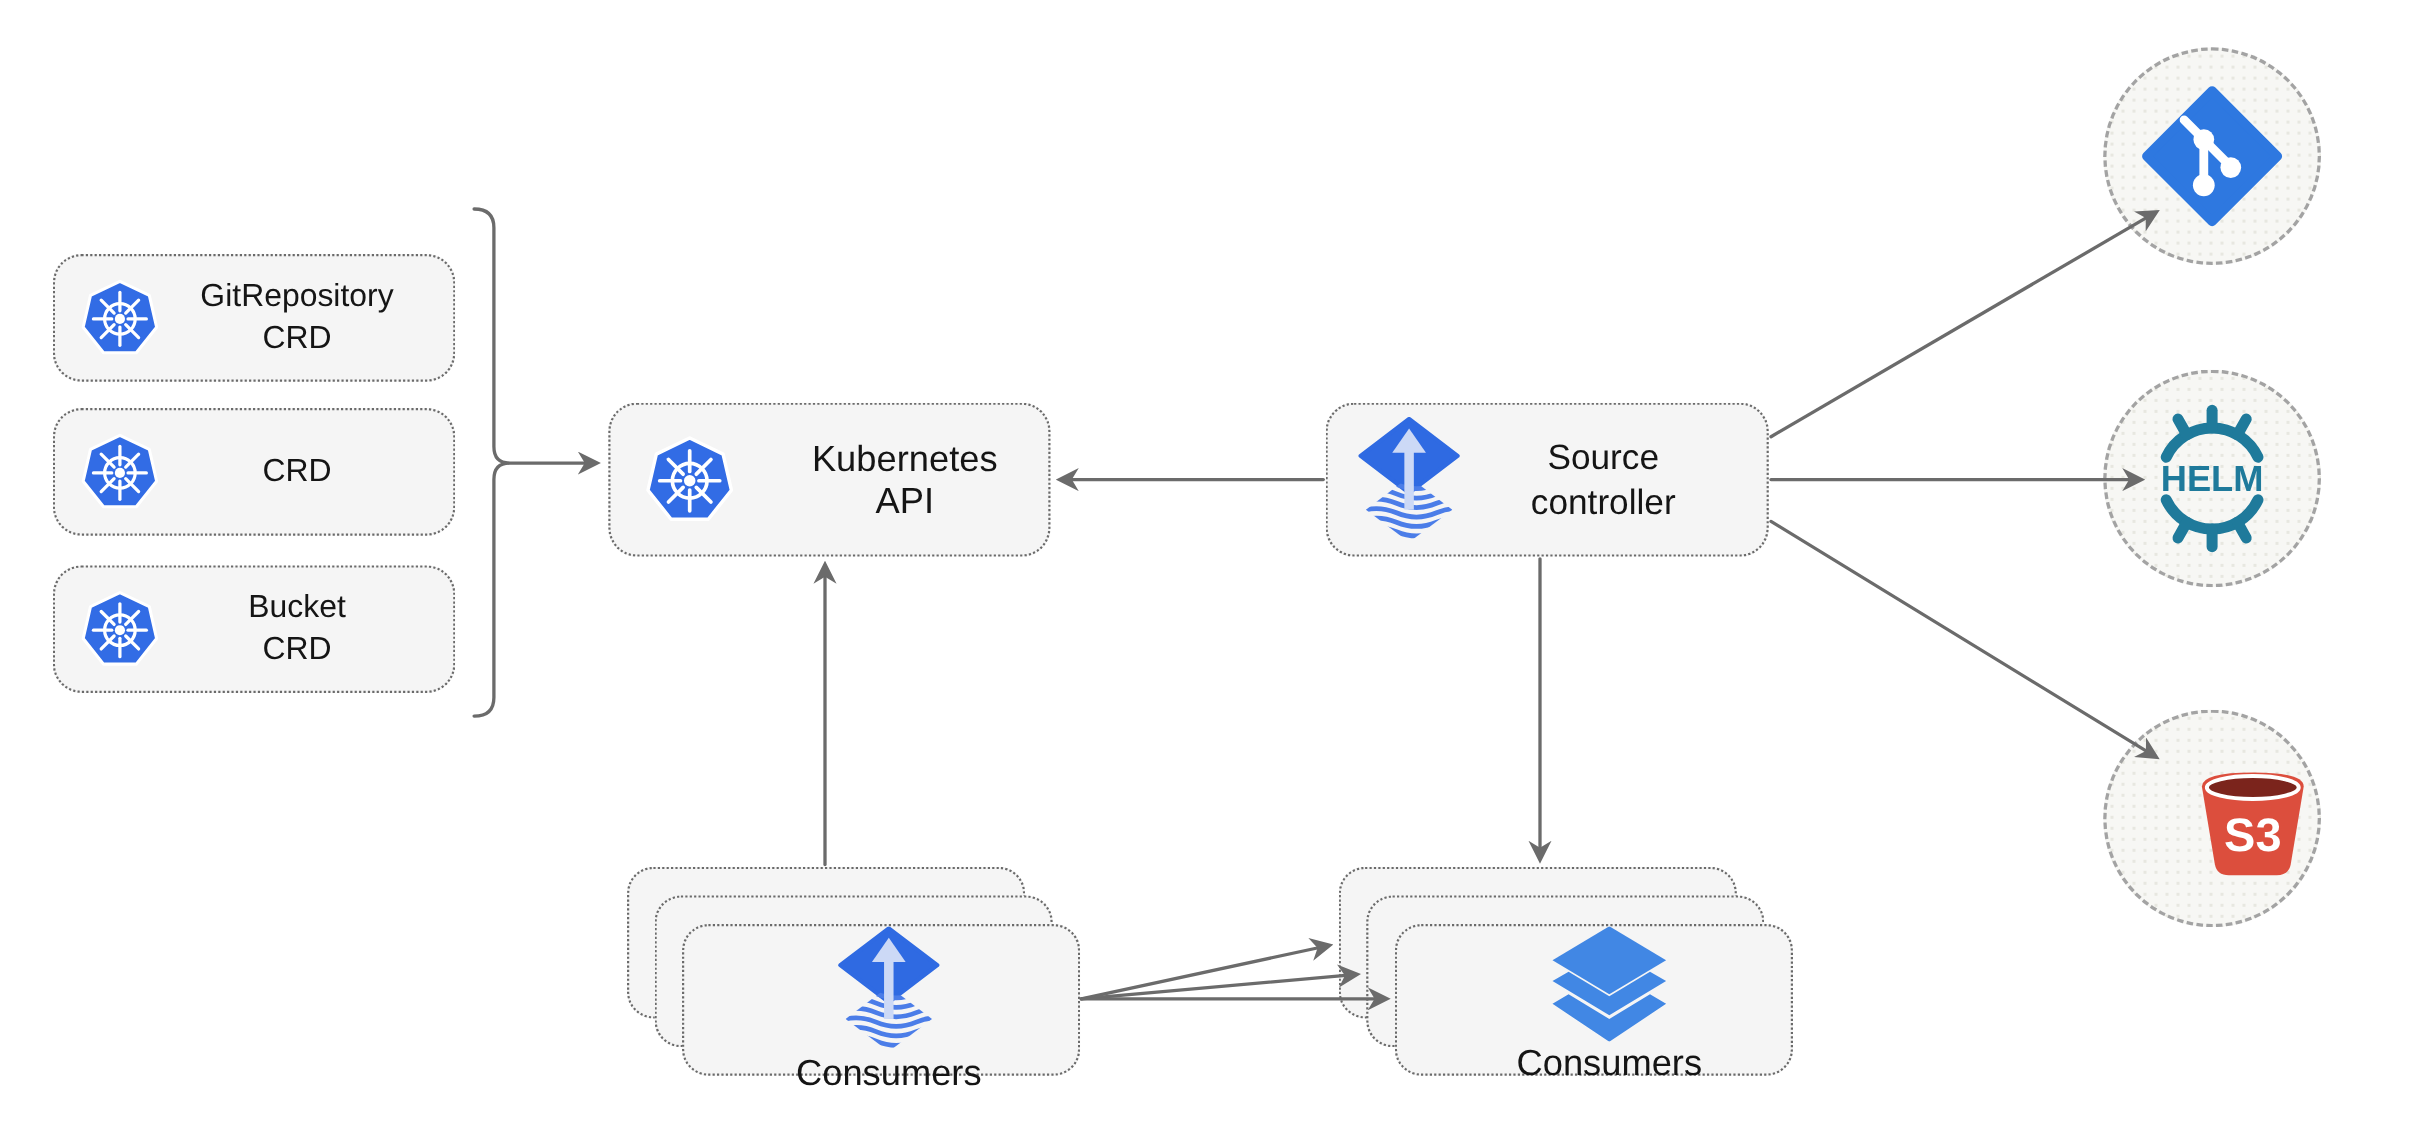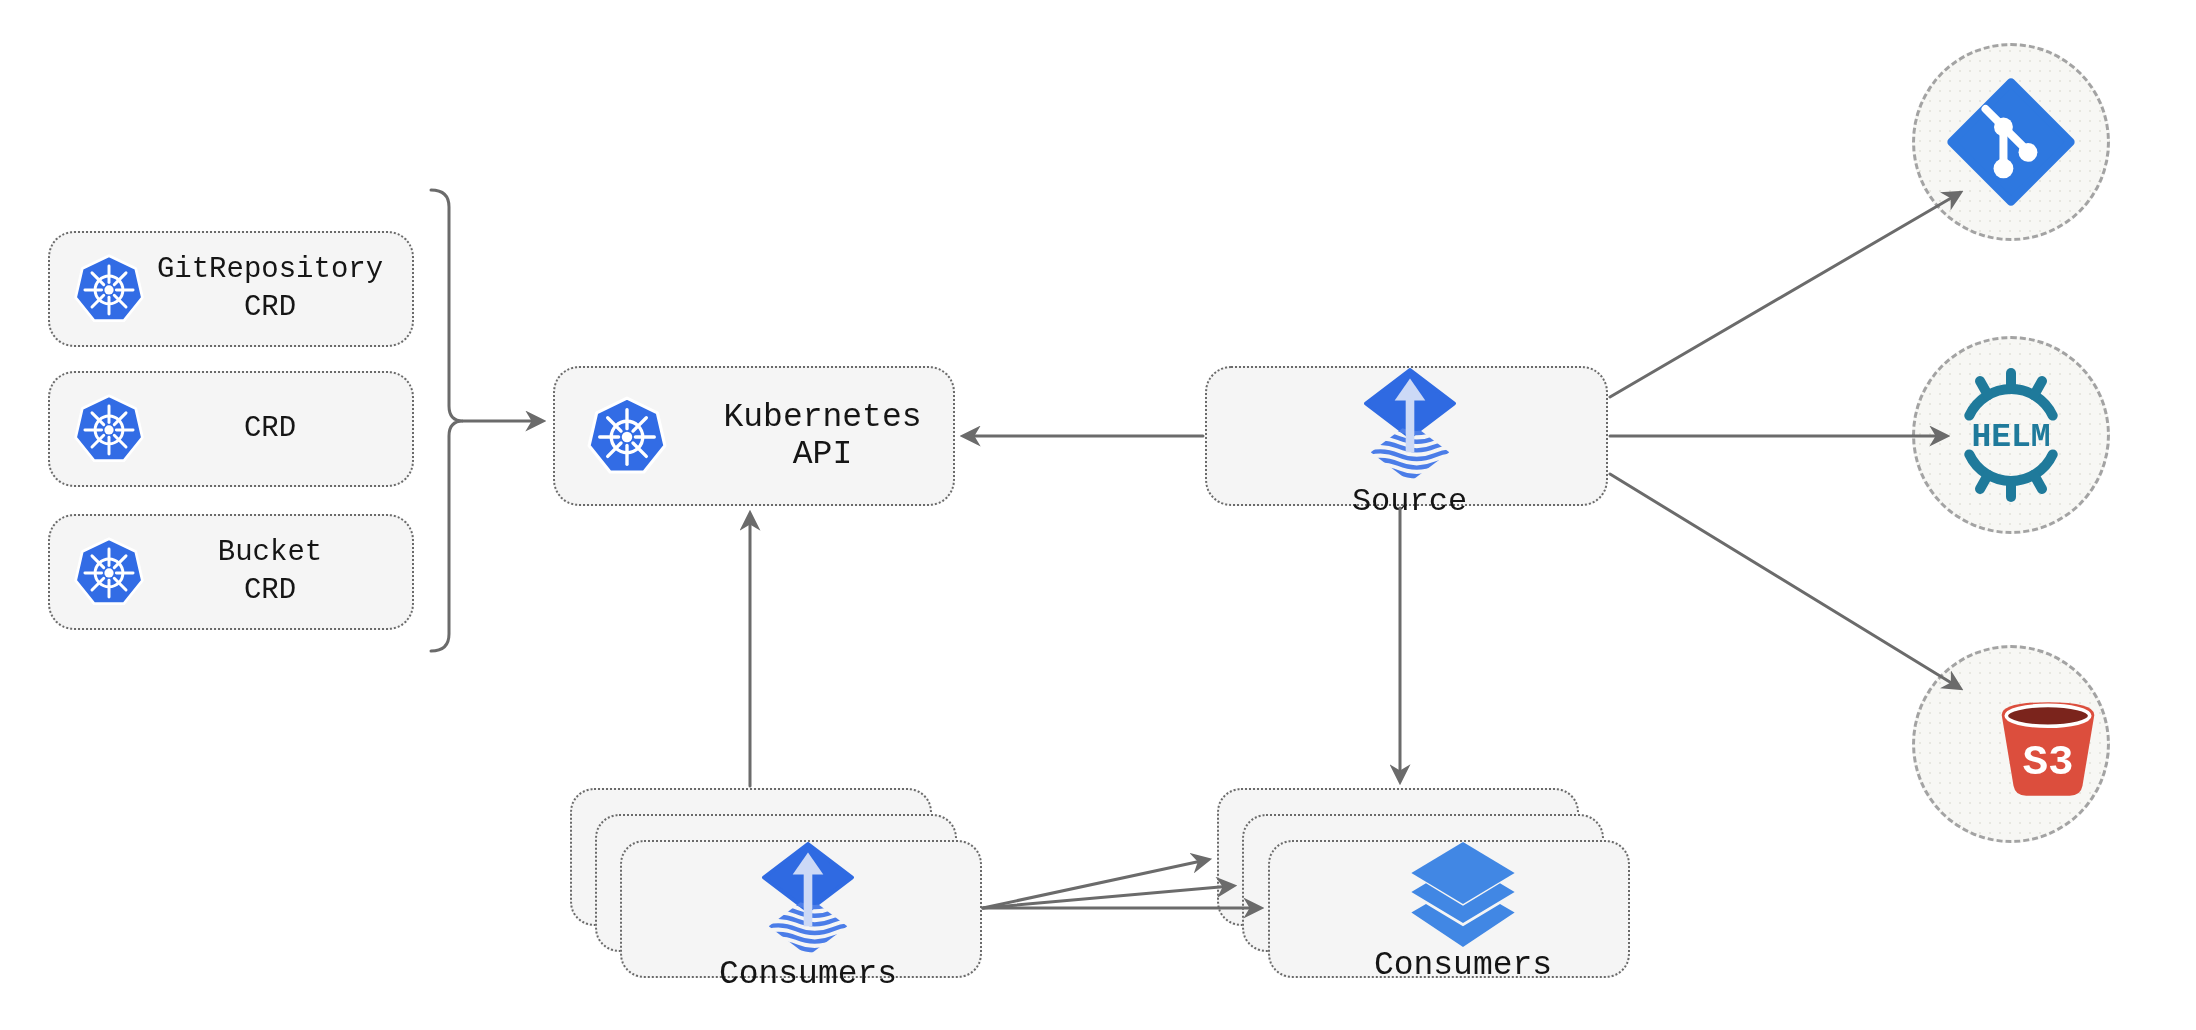--- a/index.html
+++ b/index.html
@@ -1,30 +1,30 @@
 <!DOCTYPE html>
 <html><head>
 <meta charset="utf-8">
 <style>
   html,body{margin:0;padding:0;background:#ffffff;}
   #canvas{
     position:relative;width:2196px;height:1030px;background:#ffffff;overflow:hidden;
-    font-family:Liberation Mono, monospace;color:#151515;
+    font-family:Liberation Sans, sans-serif;color:#151515;
   }
   .node{
     position:absolute;box-sizing:border-box;background:#f5f5f5;
     border:2.5px dotted #6a6a6a;border-radius:26px;
     display:flex;align-items:center;
   }
   .crd-box{left:48px;width:366px;height:116px;padding:0 18px 0 22px;}
   #crd-git{top:231px;} #crd-helm{top:371px;} #crd-bucket{top:514px;}
   .crd-label{flex:1;text-align:center;font-size:29px;line-height:1.3;}
   #k8s-api{left:553px;top:366px;width:402px;height:140px;padding:0 24px 0 30px;gap:47px;}
   #k8s-api .label{flex:1;text-align:center;font-size:33px;}
-  #source-controller{left:1205px;top:366px;width:403px;height:140px;padding:0 20px 0 26px;flex-direction:column;}
+  #source-controller{left:1205px;top:366px;width:403px;height:140px;padding:0 20px 0 26px;}
   #source-controller .label{flex:1;text-align:center;font-size:32px;line-height:1.28;}
   .stack-box{
     position:absolute;box-sizing:border-box;width:362px;height:138px;background:#f5f5f5;
     border:2.5px dotted #6a6a6a;border-radius:24px;display:flex;align-items:center;flex-direction:column;
   }
   #consumers-back{left:570px;top:788px;} #consumers-mid{left:595px;top:814px;}
   #consumers-front{left:620px;top:840px;padding:0 16px 0 30px;}
   #artifacts-back{left:1217px;top:788px;} #artifacts-mid{left:1242px;top:814px;}
   #artifacts-front{left:1268px;top:840px;padding:0 16px 0 44px;}
   .stack-label{flex:1;text-align:center;font-size:33px;}
@@ -160,20 +160,21 @@
       </svg>
     <div class="label">Kubernetes API</div>
   </div>
 
   <div class="node" id="source-controller">
     <svg class="icn" width="96" height="114" viewBox="0 0 100 119">
         <use href="#sym-flux"></use>
       </svg>
     <div class="label">
       <div>Source</div>
+      <div>controller</div>
     </div>
   </div>
 
   <div class="stack-box" id="consumers-back"></div>
   <div class="stack-box" id="consumers-mid"></div>
   <div class="stack-box" id="consumers-front">
     <svg class="icn" width="96" height="114" viewBox="0 0 100 119">
         <use href="#sym-flux"></use>
       </svg>
     <div class="stack-label">Consumers</div>

